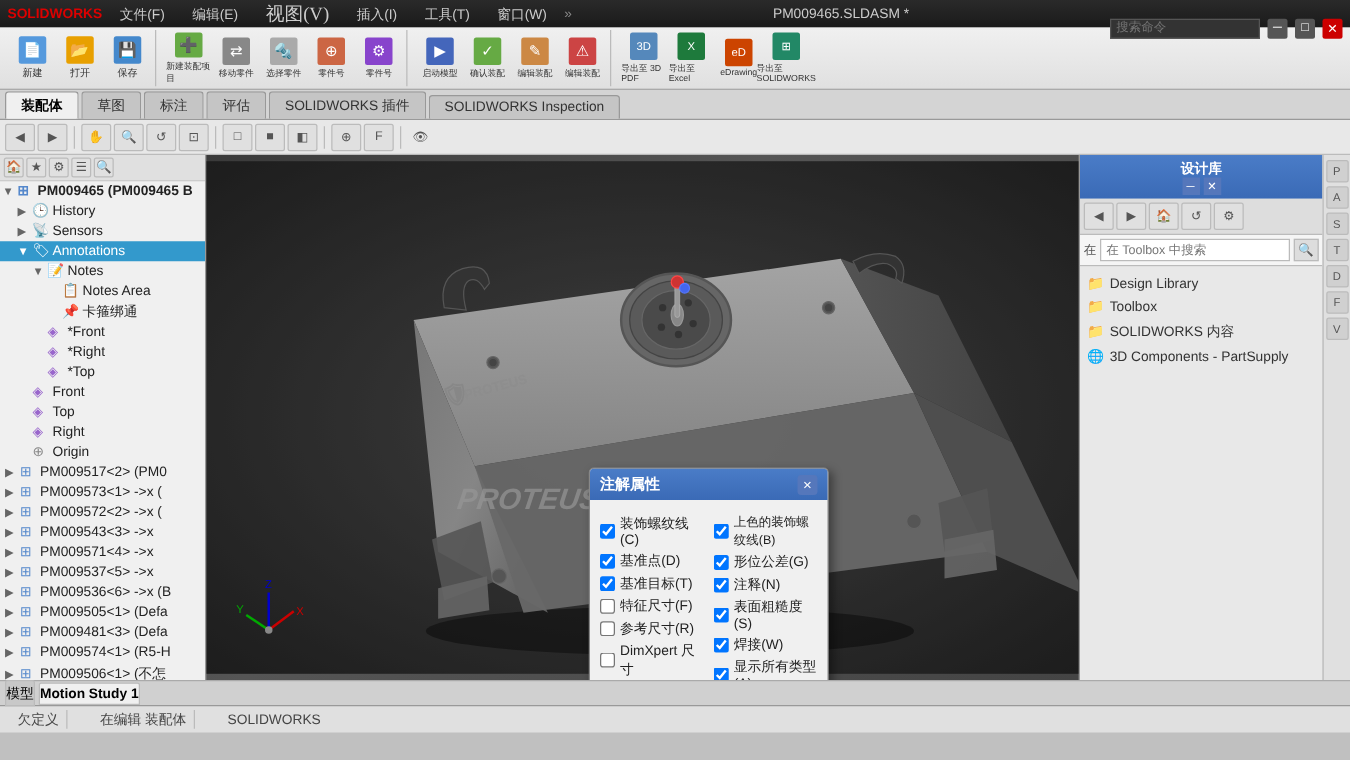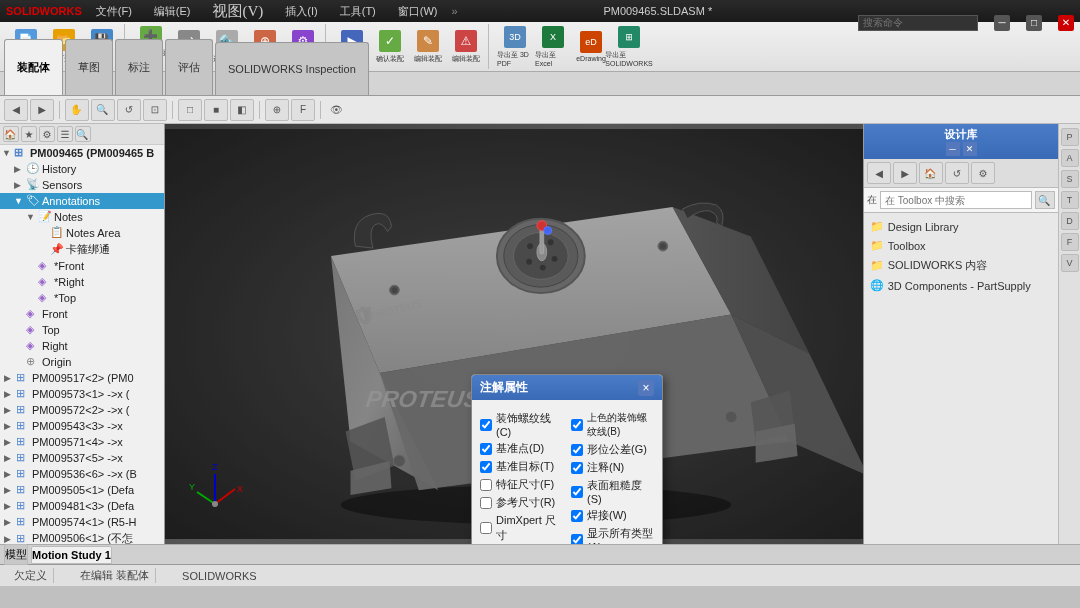--- a/index.html
+++ b/index.html
@@ -55,21 +55,21 @@
     #tab-bar {
       height: 24px;
       background: #d4d4d4;
       display: flex;
       align-items: flex-end;
       padding: 0 4px;
       border-bottom: 1px solid #999;
       font-size: 11px;
     }
     .tab {
-      padding: 20px 12px;
+      padding: 3px 12px;
       cursor: pointer;
       border: 1px solid #999;
       border-bottom: none;
       background: #c5c5c5;
       margin-right: 2px;
       border-radius: 3px 3px 0 0;
       color: #333;
     }
     .tab.active { background: #f0f0f0; color: #000; font-weight: bold; }
 
@@ -290,21 +290,21 @@
     <span class="logo">SOLIDWORKS</span>
     <span class="menu-item" style="color:#ccc;font-size:11px;">文件(F)</span>
     <span class="menu-item" style="color:#ccc;font-size:11px;">编辑(E)</span>
     <span class="menu-item" style="color:#ccc;font-size:15px;font-family:Liberation Serif, serif;">视图(V)</span>
     <span class="menu-item" style="color:#ccc;font-size:11px;">插入(I)</span>
     <span class="menu-item" style="color:#ccc;font-size:11px;">工具(T)</span>
     <span class="menu-item" style="color:#ccc;font-size:11px;">窗口(W)</span>
     <span style="color:#888;font-size:11px;">»</span>
   </div>
   <div style="color:#ccc; font-size:11px;">PM009465.SLDASM *</div>
-  <div style="display:flex;align-items:flex-end;gap:16px;margin-top:23px;">
+  <div style="display:flex;align-items:flex-end;gap:6px;margin-top:23px;">
     <input type="text" style="height: 16px; width: 120px; font-size: 10px; border: 1px solid rgb(85, 85, 85); background: rgb(51, 51, 51); color: rgb(204, 204, 204); padding: 0px 4px;" placeholder="搜索命令">
     <button class="win-btn min">─</button>
     <button class="win-btn max">□</button>
     <button class="win-btn close">✕</button>
   </div>
 </div>
 
 <div id="toolbar-area">
   <div class="toolbar-group">
     <div class="toolbar-btn">
@@ -378,20 +378,21 @@
       <span style="font-size:7px;">导出至 SOLIDWORKS</span>
     </div>
   </div>
 </div>
 
 <div id="tab-bar">
   <div class="tab active">装配体</div>
   <div class="tab">草图</div>
   <div class="tab">标注</div>
   <div class="tab">评估</div>
+  <div class="tab">SOLIDWORKS 插件</div>
   <div class="tab">SOLIDWORKS Inspection</div>
 </div>
 
 <div id="toolbar2">
   <div class="t2-btn">◀</div>
   <div class="t2-btn">▶</div>
   <div class="t2-sep"></div>
   <div class="t2-btn">✋</div>
   <div class="t2-btn">🔍</div>
   <div class="t2-btn">↺</div>

